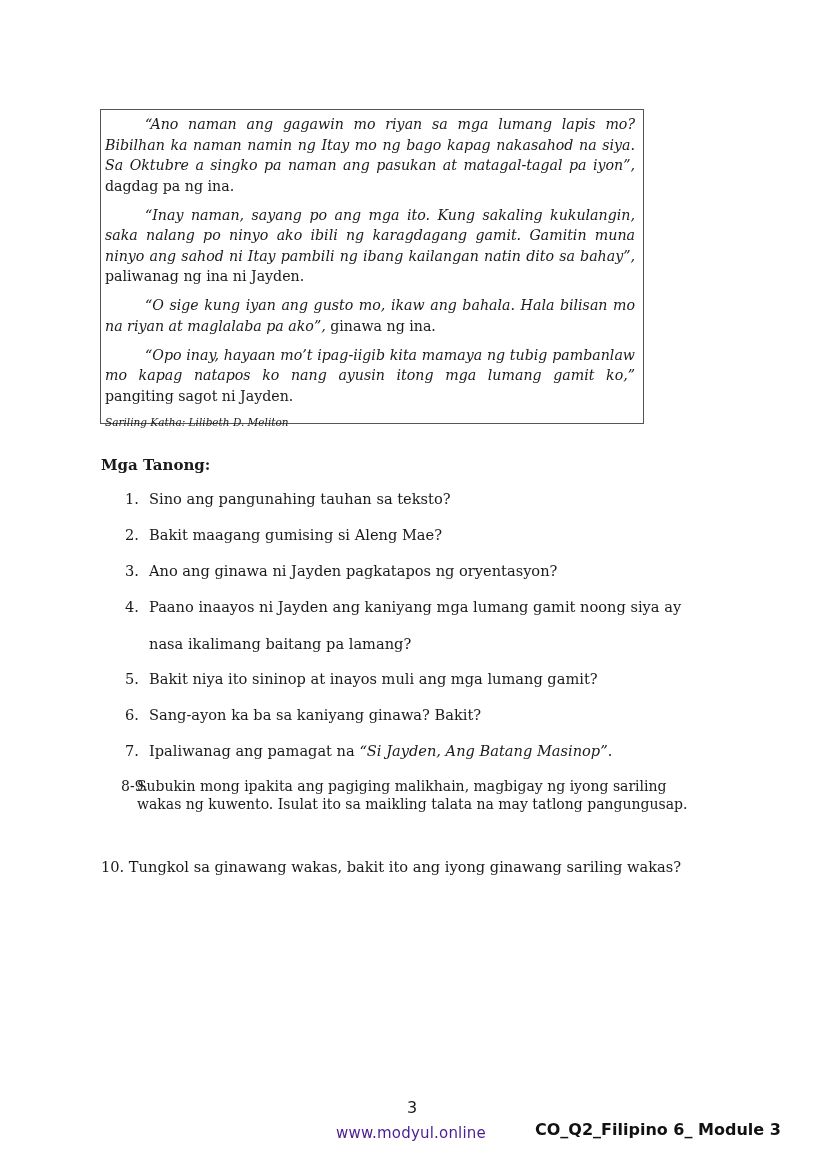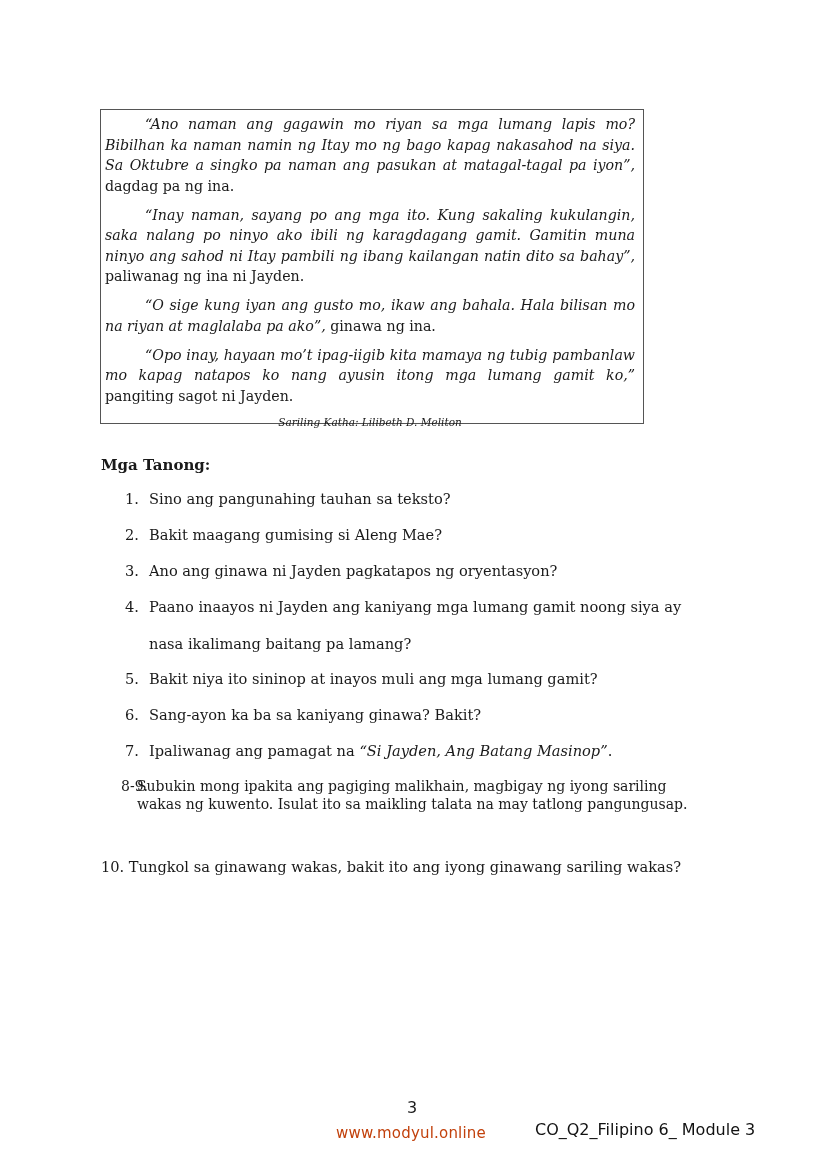--- a/index.html
+++ b/index.html
@@ -11,37 +11,37 @@
   .story-box {
     position:absolute; left:100px; top:109px; width:544px; height:315px;
     border:1px solid #555; box-sizing:border-box;
     padding:4px 8px 0 4px;
     font-size:14.2px; line-height:20.5px;
   }
   .para { margin:0 0 8.5px 0; text-align:justify; text-indent:40px; }
   .para.last { margin-bottom:6px; }
   .it { font-style:italic; }
   .credit {
-    text-align:center; font-style:italic; font-size:10.5px; line-height:14px;
+    text-align:left; font-style:italic; font-size:10.5px; line-height:14px;
   }
   .questions-title {
     position:absolute; left:101px; top:456px; font-weight:bold; font-size:15px;
   }
   .q { position:absolute; font-size:14.6px; line-height:18px; }
   .q .num { position:absolute; left:0; }
   .q .txt { position:absolute; left:24px; white-space:nowrap; }
   .q89 { position:absolute; left:121px; top:777px; font-size:14px; line-height:18px; width:610px; }
   .q89 .num { position:absolute; left:0; top:0; }
   .q89 .txt { margin-left:16px; }
   .q10 { position:absolute; left:101px; top:858px; font-size:14.6px; }
   .page-num { position:absolute; left:407px; top:1098px; font-size:16px;
     font-family:"DejaVu Sans","Liberation Sans",sans-serif; }
-  .watermark { position:absolute; left:336px; top:1124px; font-size:15px; color:#c2410c;
+  .watermark { position:absolute; left:336px; top:1124px; font-size:15px; color:#4c1d95;
     font-family:"DejaVu Sans","Liberation Sans",sans-serif; letter-spacing:0.2px; }
-  .module-code { position:absolute; left:535px; top:1120px; font-size:16px; font-weight:normal;
+  .module-code { position:absolute; left:535px; top:1120px; font-size:16px; font-weight:bold;
     font-family:"DejaVu Sans","Liberation Sans",sans-serif; color:#111; }
 </style>
 </head>
 <body>
 
 <div class="story-box">
   <p class="para"><span class="it">“Ano naman ang gagawin mo riyan sa mga lumang lapis mo? Bibilhan ka naman namin ng Itay mo ng bago kapag nakasahod na siya. Sa Oktubre a singko pa naman ang pasukan at matagal-tagal pa iyon”,</span><span> dagdag pa ng ina.</span></p>
   <p class="para"><span class="it">“Inay naman, sayang po ang mga ito. Kung sakaling kukulangin, saka nalang po ninyo ako ibili ng karagdagang gamit. Gamitin muna ninyo ang sahod ni Itay pambili ng ibang kailangan natin dito sa bahay”,</span><span> paliwanag ng ina ni Jayden.</span></p>
   <p class="para"><span class="it">“O sige kung iyan ang gusto mo, ikaw ang bahala. Hala bilisan mo na riyan at maglalaba pa ako”,</span><span> ginawa ng ina.</span></p>
   <p class="para"><span class="it">“Opo inay, hayaan mo’t ipag-iigib kita mamaya ng tubig pambanlaw mo kapag natapos ko nang ayusin itong mga lumang gamit ko,”</span><span> pangiting sagot ni Jayden.</span></p>

